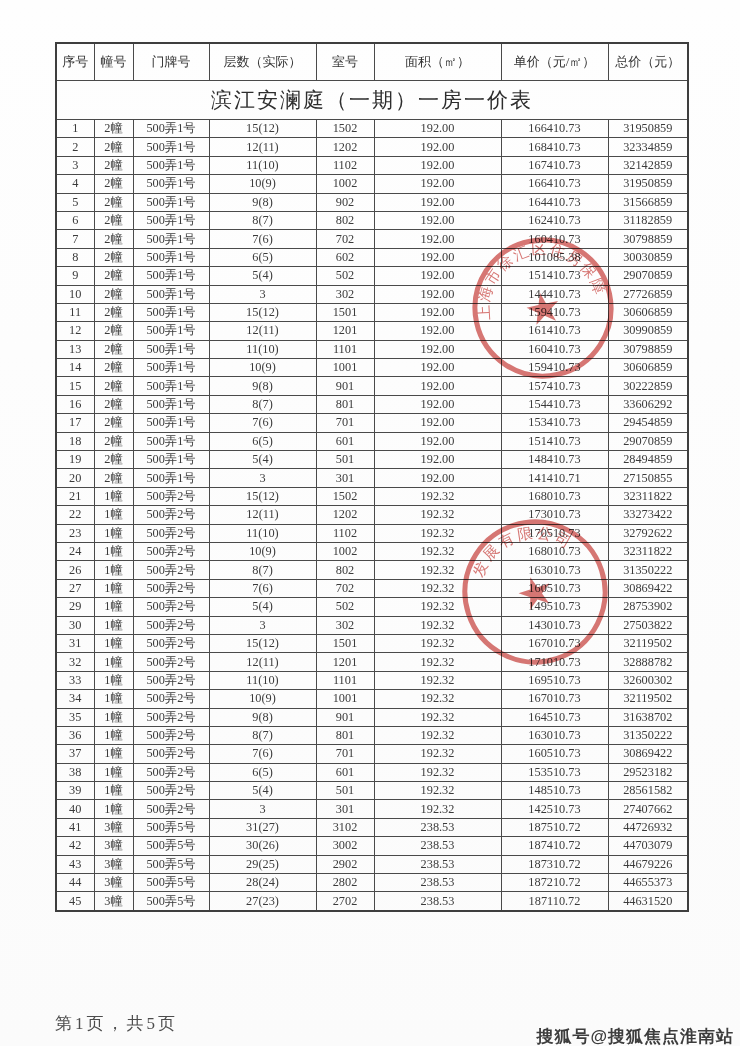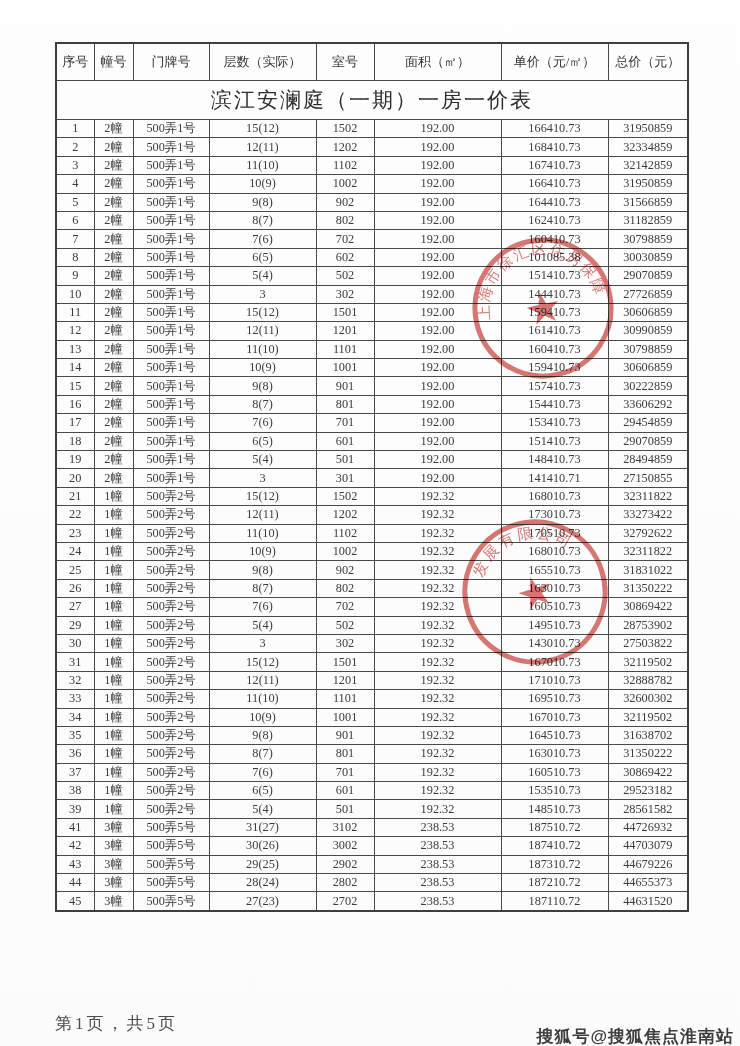--- a/index.html
+++ b/index.html
@@ -313,30 +313,20 @@
           <td>24</td>
           <td>1幢</td>
           <td>500弄2号</td>
           <td>10(9)</td>
           <td>1002</td>
           <td>192.32</td>
           <td>168010.73</td>
           <td>32311822</td>
         </tr>
         <tr>
-          <td>25</td>
-          <td>1幢</td>
-          <td>500弄2号</td>
-          <td>9(8)</td>
-          <td>902</td>
-          <td>192.32</td>
-          <td>165510.73</td>
-          <td>31831022</td>
-        </tr>
-        <tr>
           <td>26</td>
           <td>1幢</td>
           <td>500弄2号</td>
           <td>8(7)</td>
           <td>802</td>
           <td>192.32</td>
           <td>163010.73</td>
           <td>31350222</td>
         </tr>
         <tr>
@@ -451,20 +441,30 @@
         </tr>
         <tr>
           <td>39</td>
           <td>1幢</td>
           <td>500弄2号</td>
           <td>5(4)</td>
           <td>501</td>
           <td>192.32</td>
           <td>148510.73</td>
           <td>28561582</td>
+        </tr>
+        <tr>
+          <td>40</td>
+          <td>1幢</td>
+          <td>500弄2号</td>
+          <td>3</td>
+          <td>301</td>
+          <td>192.32</td>
+          <td>142510.73</td>
+          <td>27407662</td>
         </tr>
         <tr>
           <td>41</td>
           <td>3幢</td>
           <td>500弄5号</td>
           <td>31(27)</td>
           <td>3102</td>
           <td>238.53</td>
           <td>187510.72</td>
           <td>44726932</td>

